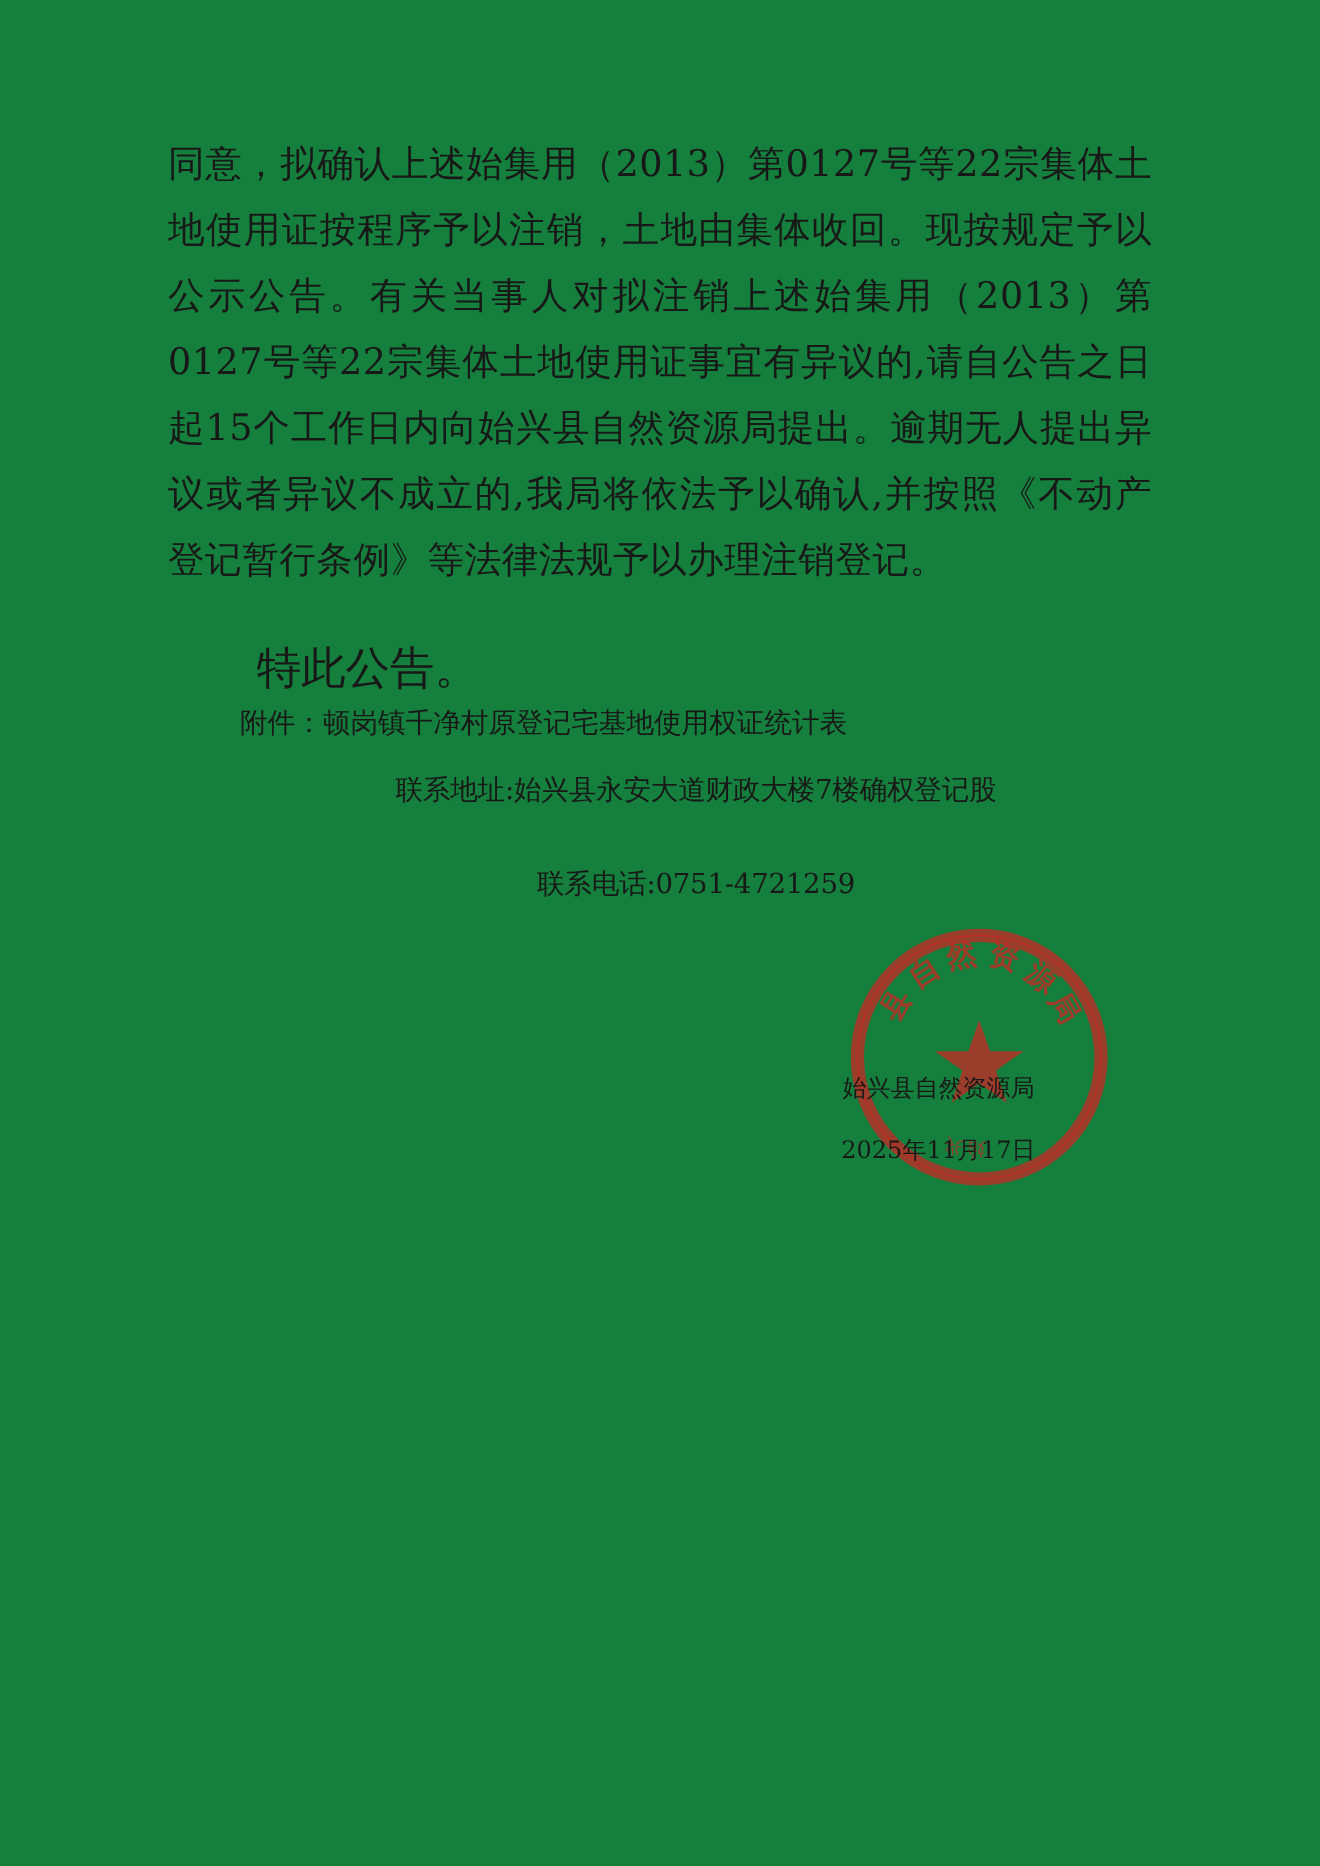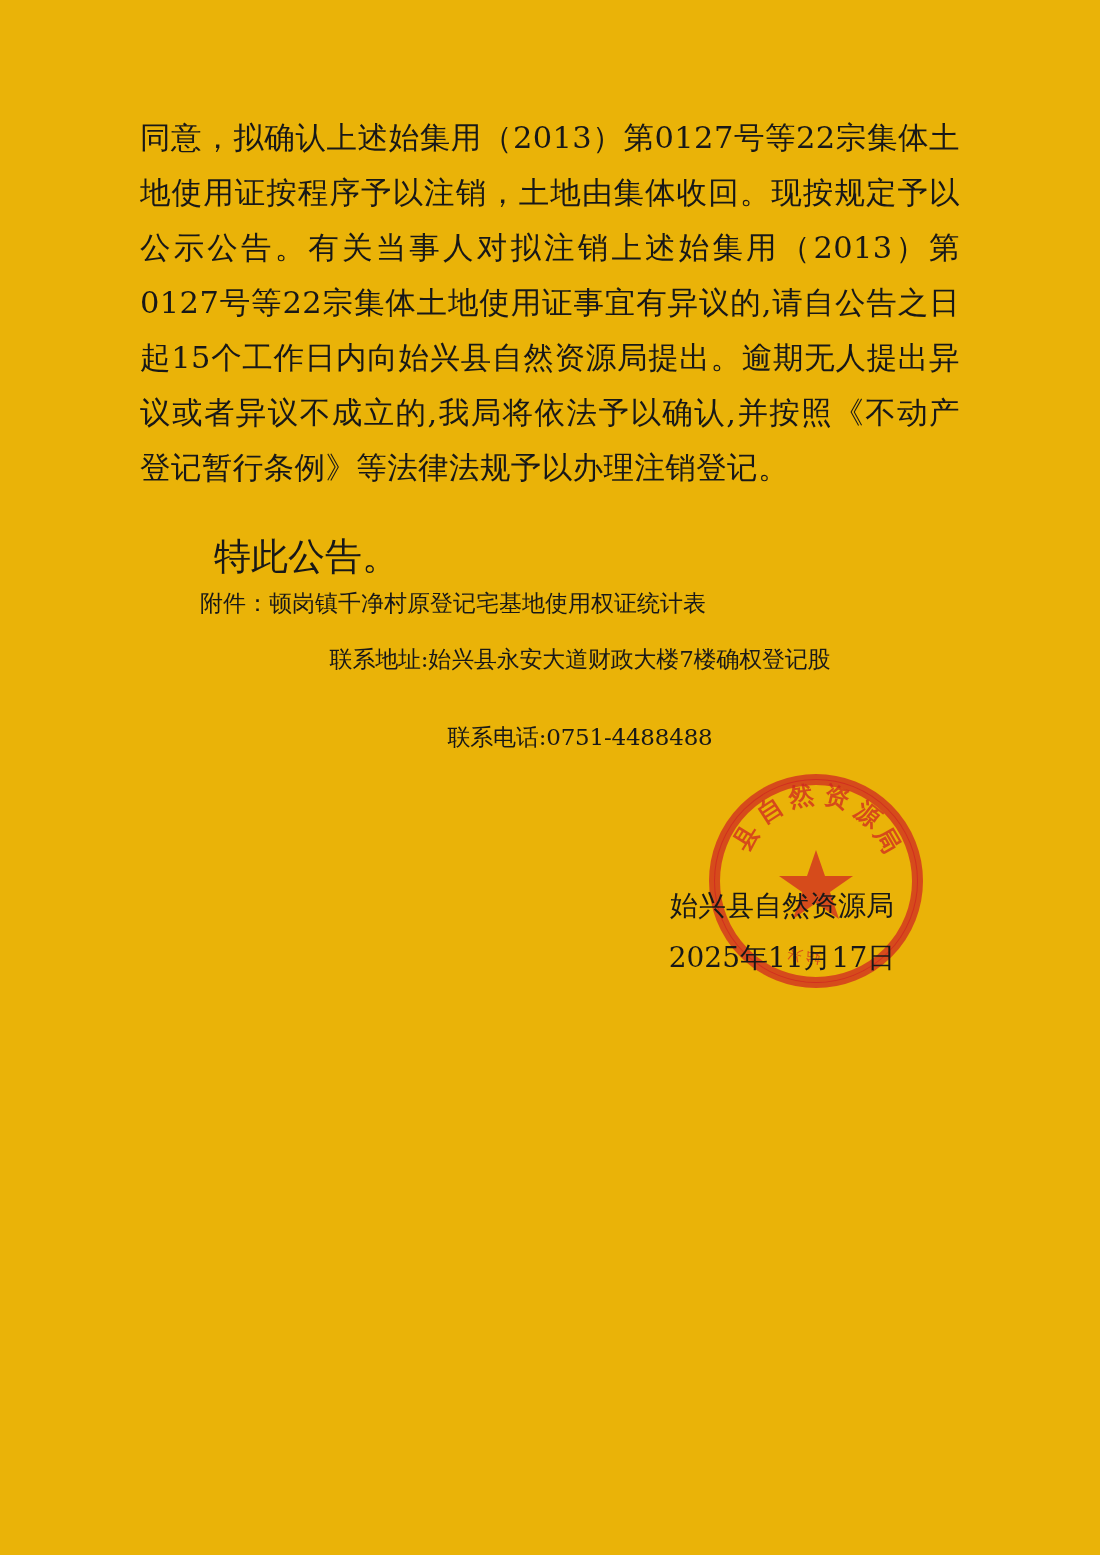--- a/index.html
+++ b/index.html
@@ -12,21 +12,21 @@
     height: 1555px;
     position: relative;
     font-family: "DejaVu Serif", "Liberation Serif", serif;
     color: #1a1a1a;
     overflow: hidden;
   }
 
   .page {
     position: absolute;
     inset: 0;
-    background: #eab308;
+    background: #15803d;
   }
 
   .doc-body {
     position: absolute;
     left: 140px;
     top: 110px;
     width: 820px;
   }
 
   .para {
@@ -71,21 +71,21 @@
 
   .sign-block {
     position: absolute;
     right: 168px;
     top: 880px;
     text-align: center;
     width: 300px;
   }
 
   .sign-line {
-    font-size: 28px;
+    font-size: 20px;
     line-height: 52px;
     color: #181818;
     white-space: nowrap;
   }
 
   .seal {
     position: absolute;
     left: 707px;
     top: 772px;
     width: 218px;
@@ -124,21 +124,21 @@
   <div class="doc-body">
     <p class="para">同意，拟确认上述始集用（2013）第0127号等22宗集体土地使用证按程序予以注销，土地由集体收回。现按规定予以公示公告。有关当事人对拟注销上述始集用（2013）第0127号等22宗集体土地使用证事宜有异议的,请自公告之日起15个工作日内向始兴县自然资源局提出。逾期无人提出异议或者异议不成立的,我局将依法予以确认,并按照《不动产登记暂行条例》等法律法规予以办理注销登记。</p>
     <div class="spacer-sm"></div>
     <p class="para-indent">特此公告。</p>
   </div>
 
   <div class="attach-block">
     <p class="attach-line">附件：顿岗镇千净村原登记宅基地使用权证统计表</p>
     <p class="attach-line tight">联系地址:始兴县永安大道财政大楼7楼确权登记股</p>
     <div style="height:22px"></div>
-    <p class="attach-line tight">联系电话:0751-4488488</p>
+    <p class="attach-line tight">联系电话:0751-4721259</p>
   </div>
 
   <div class="seal">
     <svg width="218" height="218" viewBox="0 0 218 218" xmlns="http://www.w3.org/2000/svg" aria-hidden="true">
       <circle class="seal-ring" cx="109" cy="109" r="104"></circle>
       <circle class="seal-ring" cx="109" cy="109" r="99" stroke-width="2" opacity=".45"></circle>
       <polygon class="seal-star" points="109,78 118,104 146,104 123,120 132,147 109,131 86,147 95,120 72,104 100,104"></polygon>
       <g transform="translate(109,109)">
         <text class="seal-text" transform="rotate(-58) translate(0,-74)" text-anchor="middle">县</text>
         <text class="seal-text" transform="rotate(-33) translate(0,-76)" text-anchor="middle">自</text>

